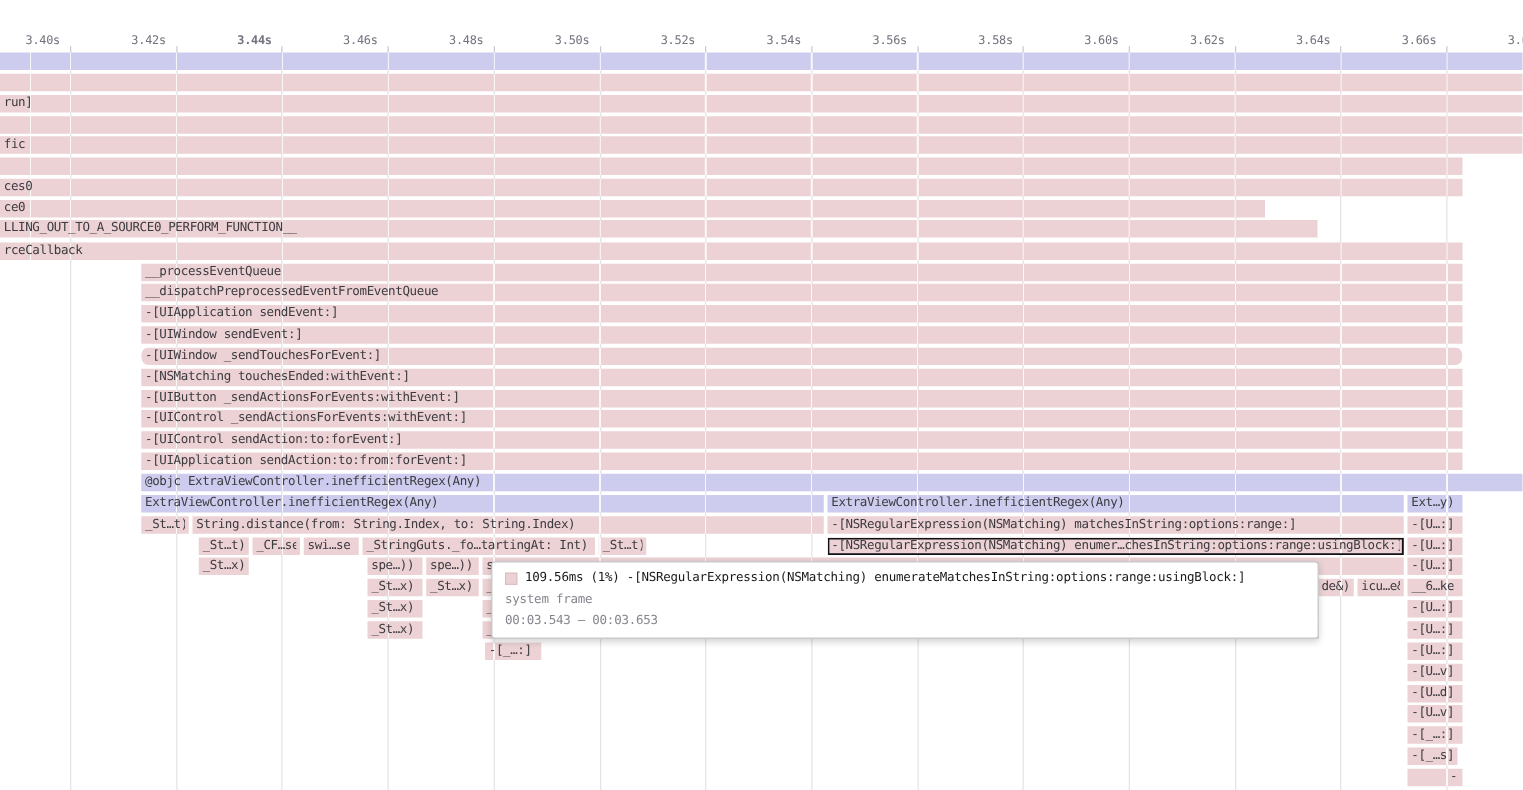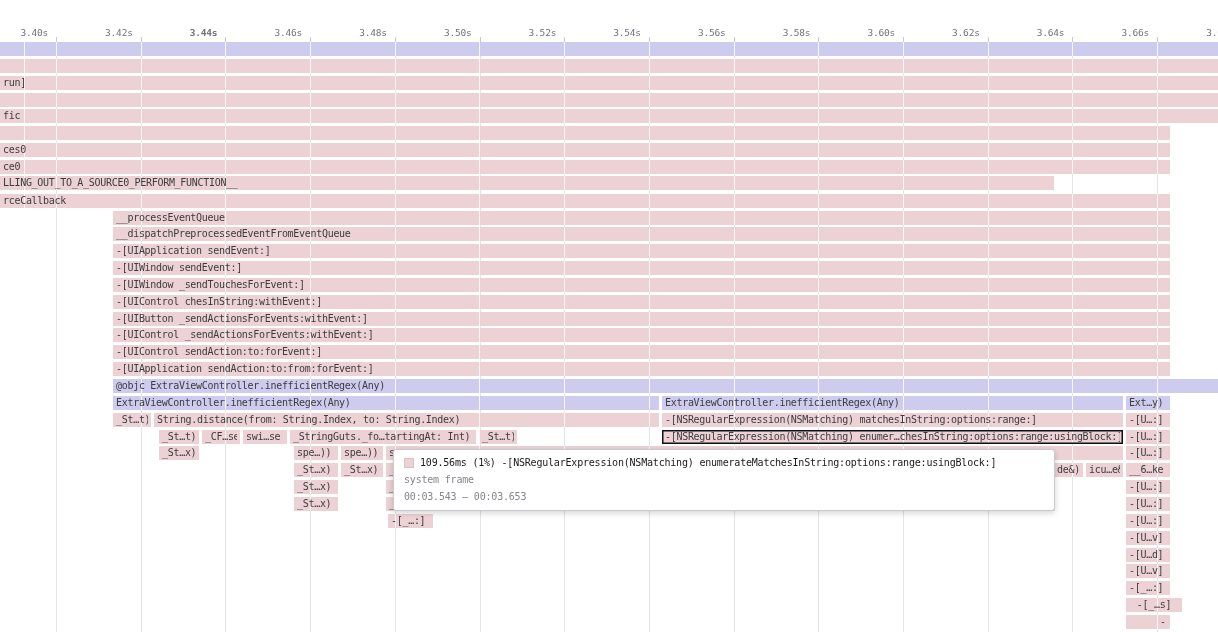--- a/index.html
+++ b/index.html
@@ -169,46 +169,46 @@
       </div>
       <div class="bar pink" style="left: 0px; top: 109.4px; width: 1220px;">
         <span class="lbl">fic</span>
       </div>
       <div class="bar pink" style="left: 0px; top: 126.25px; width: 1170px;">
         <span class="lbl"></span>
       </div>
       <div class="bar pink" style="left: 0px; top: 143.1px; width: 1170px;">
         <span class="lbl">ces0</span>
       </div>
-      <div class="bar pink" style="left: 0px; top: 159.95px; width: 1170px;">
+      <div class="bar pink" style="left: 0px; top: 159.95px; width: 1012px;">
         <span class="lbl">ce0</span>
       </div>
       <div class="bar pink" style="left: 0px; top: 176px; width: 1054px;">
         <span class="lbl">LLING_OUT_TO_A_SOURCE0_PERFORM_FUNCTION__</span>
       </div>
       <div class="bar pink" style="left: 0px; top: 193.65px; width: 1170px;">
         <span class="lbl">rceCallback</span>
       </div>
       <div class="bar pink" style="left: 113px; top: 210.5px; width: 1057px;">
         <span class="lbl">__processEventQueue</span>
       </div>
       <div class="bar pink" style="left: 113px; top: 227.35px; width: 1057px;">
         <span class="lbl">__dispatchPreprocessedEventFromEventQueue</span>
       </div>
       <div class="bar pink" style="left: 113px; top: 244.2px; width: 1057px;">
         <span class="lbl">-[UIApplication sendEvent:]</span>
       </div>
       <div class="bar pink" style="left: 113px; top: 261.05px; width: 1057px;">
         <span class="lbl">-[UIWindow sendEvent:]</span>
       </div>
-      <div class="bar pink" style="left: 113px; top: 277.9px; width: 1057px;">
+      <div class="bar pink" style="left: 113px; top: 277.9px; width: 1057px; border-radius: 6px;">
         <span class="lbl">-[UIWindow _sendTouchesForEvent:]</span>
       </div>
       <div class="bar pink" style="left: 113px; top: 294.75px; width: 1057px;">
-        <span class="lbl">-[UIControl chesInString:withEvent:]</span>
+        <span class="lbl">-[NSMatching touchesEnded:withEvent:]</span>
       </div>
       <div class="bar pink" style="left: 113px; top: 311.6px; width: 1057px;">
         <span class="lbl">-[UIButton _sendActionsForEvents:withEvent:]</span>
       </div>
       <div class="bar pink" style="left: 113px; top: 328.45px; width: 1057px;">
         <span class="lbl">-[UIControl _sendActionsForEvents:withEvent:]</span>
       </div>
       <div class="bar pink" style="left: 113px; top: 345.3px; width: 1057px;">
         <span class="lbl">-[UIControl sendAction:to:forEvent:]</span>
       </div>
@@ -323,21 +323,21 @@
       </div>
       <div class="bar pink" style="left: 1126px; top: 547.5px; width: 44px;">
         <span class="lbl">-[U…d]</span>
       </div>
       <div class="bar pink" style="left: 1126px; top: 564.35px; width: 44px;">
         <span class="lbl">-[U…v]</span>
       </div>
       <div class="bar pink" style="left: 1126px; top: 581.2px; width: 44px;">
         <span class="lbl">-[_…:]</span>
       </div>
-      <div class="bar pink" style="left: 1126px; top: 598.05px; width: 56px; justify-content: center;">
+      <div class="bar pink" style="left: 1126px; top: 598.05px; width: 40px; justify-content: center;">
         <span class="lbl">-[_…s]</span>
       </div>
       <div class="bar pink" style="left: 1126px; top: 614.9px; width: 44px; padding-left: 34px;">
         <span class="lbl">-[_…v]</span>
       </div>
       <div class="bar pink" style="left: 1126px; top: 631.75px; width: 44px;">
         <span class="lbl"></span>
       </div>
     </div>
 

